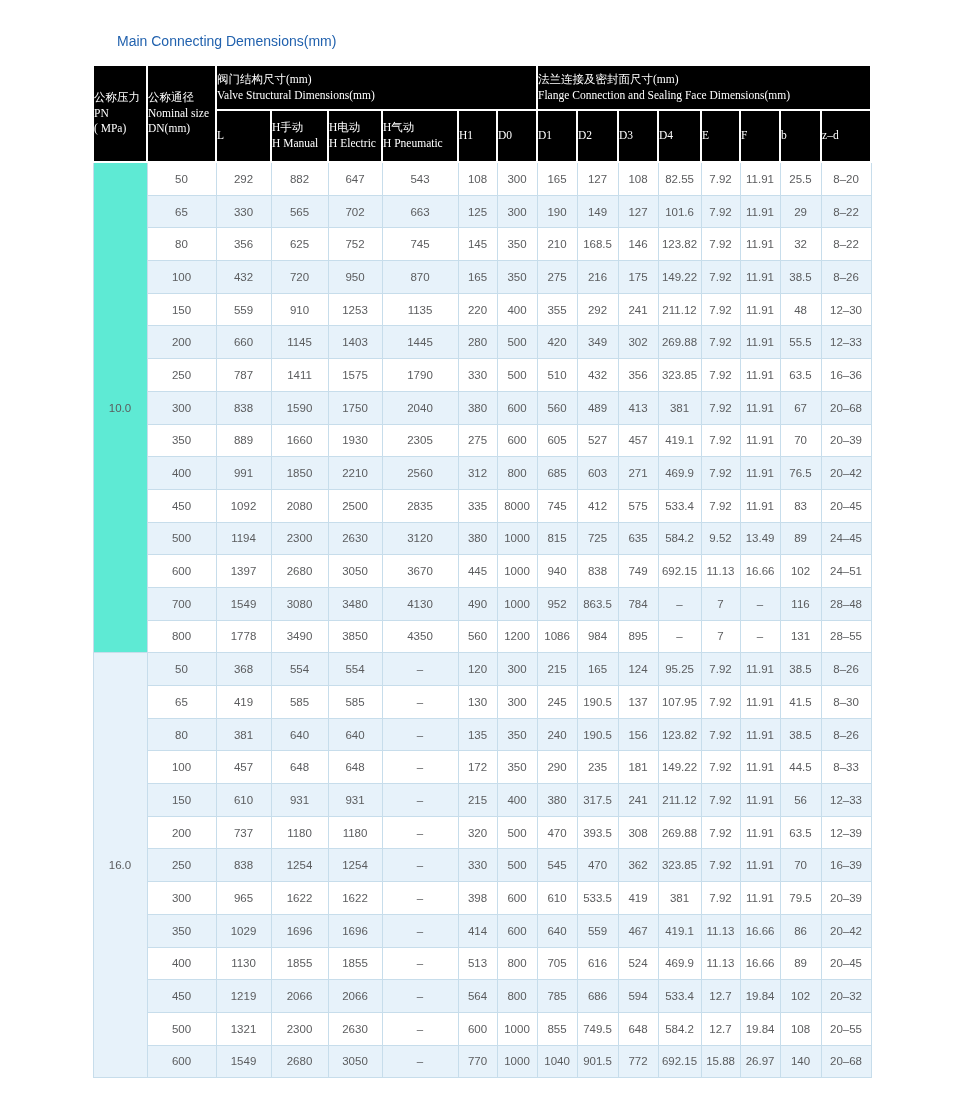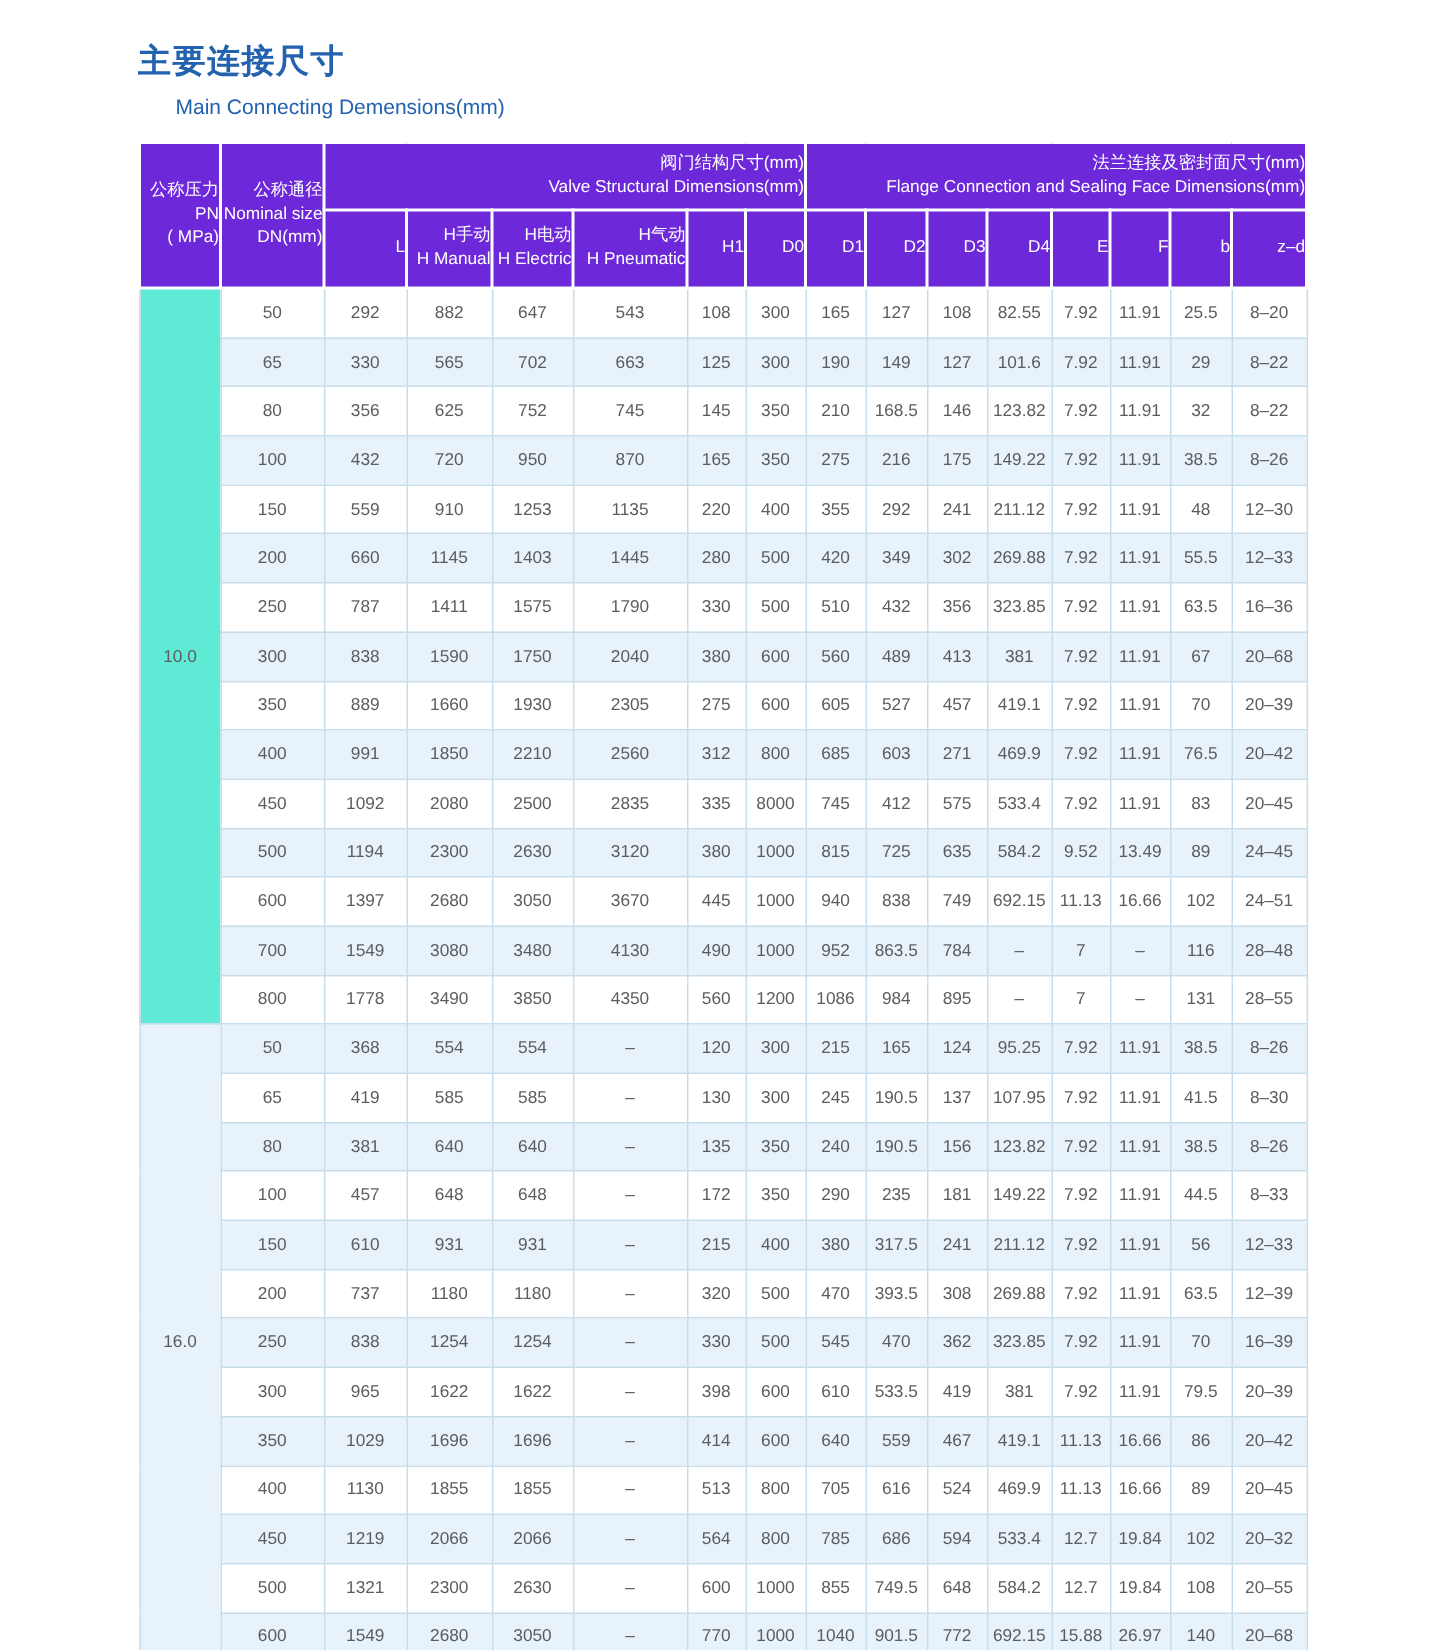--- a/index.html
+++ b/index.html
@@ -6,42 +6,41 @@
   body { width:960px; height:1100px; font-family:"Liberation Sans", sans-serif; }
   .content { padding:26px 0 0 92px; }
 
   .title-zh { font-size:22px; font-weight:bold; color:#2262ae; letter-spacing:1px; }
   .title-en { font-size:14px; color:#2262ae; margin-top:7px;margin-left:25px; }
 
   table.dims { margin-top:15px; border-collapse:collapse; table-layout:fixed; width:778px; }
 
   
   thead th {
-    background:#6d28d9; color:#ffffff; font-weight:normal;
+    background:#000000; color:#ffffff; font-weight:normal;
     border:2px solid #ffffff; font-size:11.5px; line-height:1.35;
-    text-align:right; vertical-align:middle; padding:0;
+    text-align:left; vertical-align:middle; padding:0;font-family:Liberation Serif, serif;
   }
   thead tr.group-row th { height:43px; }
   thead tr.sub-row th { height:50px; }
   thead th .ln { display:block; }
 
   
   tbody td {
     border:1px solid #c7ddeb; font-size:11.5px; color:#5b5c5e;
     text-align:center; vertical-align:middle; height:31.7px; padding:0;
     background:#ffffff;
   }
   tbody tr.stripe td { background:#e7f2fa; }
   tbody td.pn-cell { background:#5eead4; }
 </style>
 </head>
 <body>
 
 <div class="content">
-  <div class="title-zh">主要连接尺寸</div>
   <div class="title-en">Main Connecting Demensions(mm)</div>
 
   <table class="dims">
     <colgroup>
       <col style="width:54px">
         <col style="width:69px">
         <col style="width:55px">
         <col style="width:57px">
       <col style="width:54px">
         <col style="width:76px">

